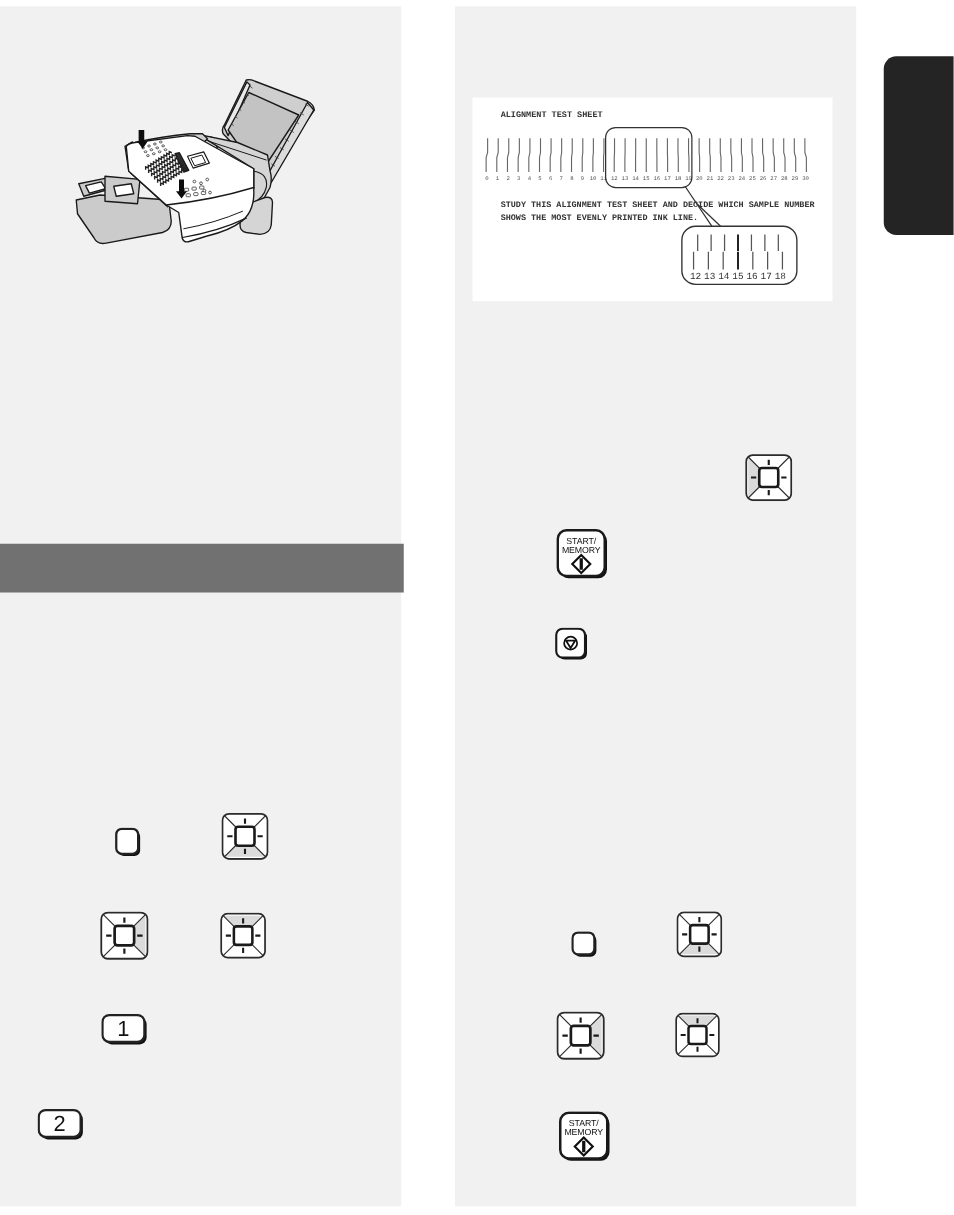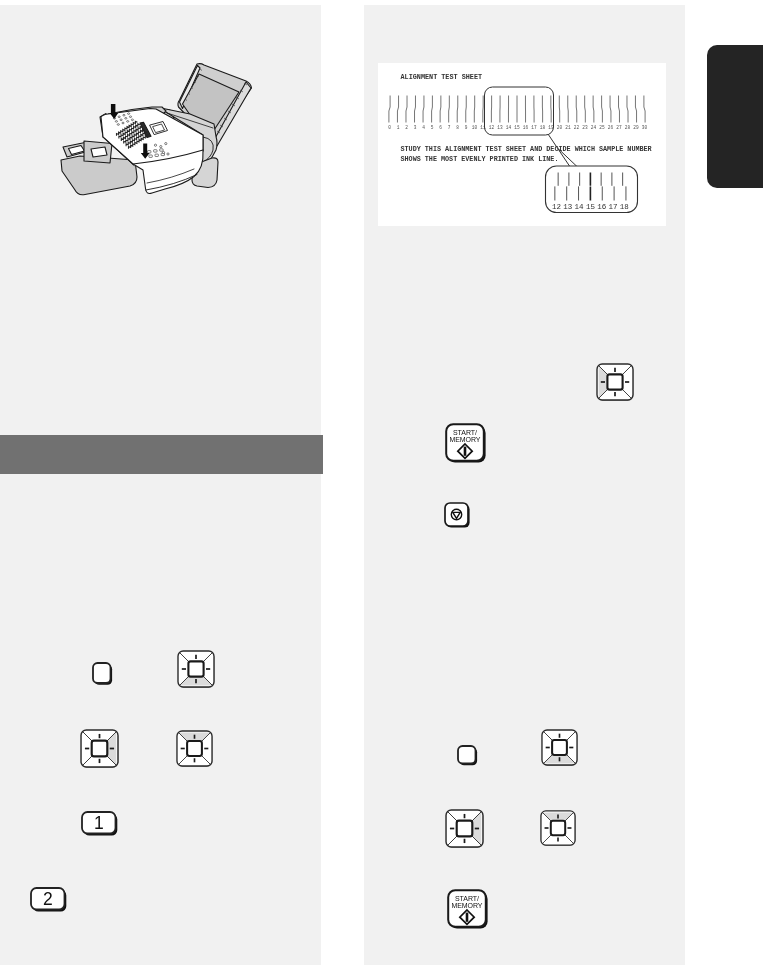--- a/index.html
+++ b/index.html
@@ -85,21 +85,21 @@
         <circle cx="109.8" cy="91.6" r="1.1"></circle>
         <circle cx="107.5" cy="100.5" r="1.1"></circle>
         <circle cx="112.0" cy="102.0" r="1.1"></circle>
 </g>
 <g fill="#0d0d0d">
 <path d="M54.9,52.0 L59.4,52.0 L59.4,60.9 L62.2,60.9 L58.2,66.9 L53.7,60.9 L54.9,60.9 Z"></path>
 <path d="M87.2,91.5 L91.2,91.5 L91.2,101.0 L93.6,101.0 L89.2,106.8 L84.8,101.0 L87.2,101.0 Z"></path>
 </g>
 </svg>
 </div>
-<div class="abs" style="left:378px;top:63px;width:288px;height:163px;background:#fff;">
+<div class="abs" style="left:378px;top:78px;width:288px;height:163px;background:#fff;">
 <svg width="288" height="163" viewBox="0 0 288 163" style="position:absolute;left:0;top:0;">
 <text x="22.5" y="15.5" font-family="Liberation Mono,monospace" font-size="6.8" font-weight="bold" fill="#333">ALIGNMENT TEST SHEET</text>
 <g stroke="#666" stroke-width="0.9" fill="none">
         <path d="M12.10,32.5 L12.10,44.0 Q11.50,46.0 10.90,48.0 L10.90,59.5"></path>
         <path d="M20.56,32.5 L20.56,44.0 Q20.00,46.0 19.44,48.0 L19.44,59.5"></path>
         <path d="M29.02,32.5 L29.02,44.0 Q28.50,46.0 27.98,48.0 L27.98,59.5"></path>
         <path d="M37.48,32.5 L37.48,44.0 Q37.00,46.0 36.52,48.0 L36.52,59.5"></path>
         <path d="M45.94,32.5 L45.94,44.0 Q45.50,46.0 45.06,48.0 L45.06,59.5"></path>
         <path d="M54.40,32.5 L54.40,44.0 Q54.00,46.0 53.60,48.0 L53.60,59.5"></path>
         <path d="M62.86,32.5 L62.86,44.0 Q62.50,46.0 62.14,48.0 L62.14,59.5"></path>

